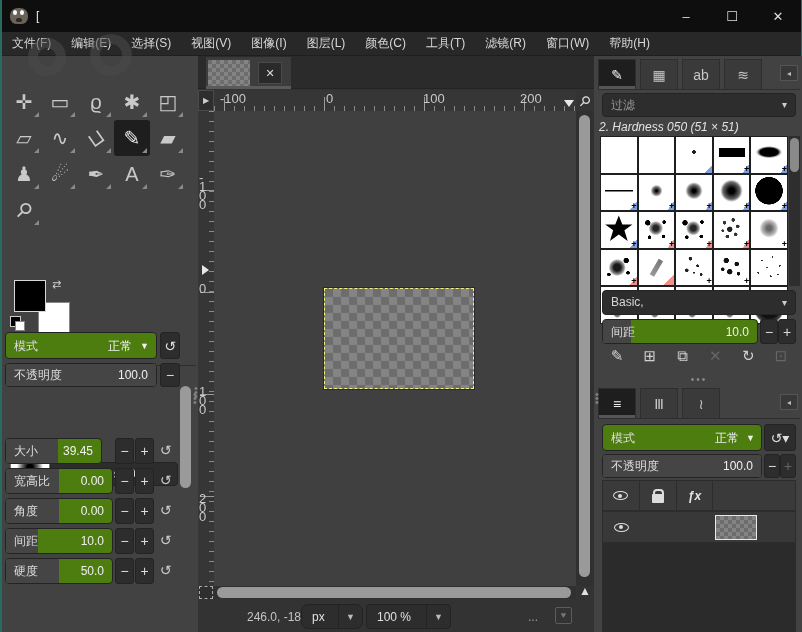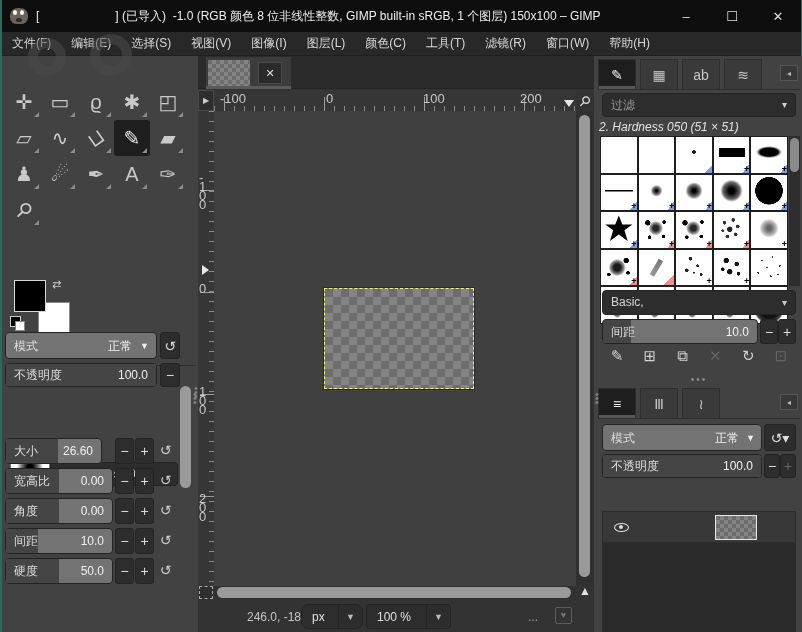--- a/index.html
+++ b/index.html
@@ -47,21 +47,21 @@
   #mini { position:absolute; left:0; top:38px; width:11px; height:11px; border:1px solid #ccc; background:#000; }
   #mini:after { content:""; position:absolute; left:4px; top:4px; width:8px; height:8px; background:#fff; border:1px solid #888; }
   
   #tb-tabs { position:absolute; left:2px; top:276px; width:192px; height:34px; display:flex; align-items:flex-end; gap:2px;
     border-bottom:1px solid #2e2e2e; }
   .mini-menu { margin-left:auto; width:18px; height:16px; margin-bottom:8px; border:1px solid #555; color:#bbb;
     font-size:8px; display:flex; align-items:center; justify-content:center; background:#383838; }
 
   
   #opt-title { position:absolute; left:5px; top:313px; color:#e0e0e0; font-size:12px; font-weight:bold; }
-  .row-box { position:absolute; background:#737373; border:1px solid #232323; border-radius:4px;
+  .row-box { position:absolute; background:#4d7c0f; border:1px solid #232323; border-radius:4px;
     color:#ddd; font-size:12px; overflow:hidden; }
   .fill { position:absolute; left:0; top:0; bottom:0; background:#454545; }
   .row-lab { position:absolute; left:8px; top:50%; transform:translateY(-50%); z-index:2; }
   .row-val { position:absolute; right:8px; top:50%; transform:translateY(-50%); z-index:2; color:#f0f0f0; }
   .sq-btn { position:absolute; width:19px; height:26px; background:#2d2d2d; border:1px solid #232323;
     color:#ddd; font-size:14px; display:flex; align-items:center; justify-content:center; border-radius:3px; }
   .reset-btn { position:absolute; width:19px; height:24px; color:#ccc; font-size:14px;
     display:flex; align-items:center; justify-content:center; }
   #opt-scroll { position:absolute; left:178px; top:330px; width:11px; height:102px; background:#9a9a9a; border-radius:6px; }
   .grip { position:absolute; color:#808080; font-size:11px; letter-spacing:0; line-height:4px; width:4px; word-break:break-all; }
@@ -215,21 +215,20 @@
 </style>
 </head>
 <body>
 
 <div id="win">
 
   <div id="titlebar">
     <div id="wilber"></div>
     <span class="title-txt">[</span>
     <span id="title-gap"></span>
-    <span class="title-txt">] (已导入)  -1.0 (RGB 颜色 8 位非线性整数, GIMP built-in sRGB, 1 个图层) 150x100 – GIMP</span>
     <div id="winbtns">
       <div class="winbtn">–</div>
       <div class="winbtn">☐</div>
       <div class="winbtn">✕</div>
     </div>
   </div>
 
   <div id="menubar">
       <div class="menu-item">文件(F)</div>
       <div class="menu-item">编辑(E)</div>
@@ -302,21 +301,21 @@
 
     <div id="brush-thumb">
         <i></i>
       </div>
     <div id="brush-lab">笔刷</div>
     <div id="brush-name">2. Hardness 050</div>
 
     <div class="row-box" style="left:3px; top:382px; width:97px; height:26px;">
       <span class="fill" style="width: 55%;"></span>
       <span class="row-lab">大小</span>
-      <span class="row-val">26.60</span>
+      <span class="row-val">39.45</span>
     </div>
     <div class="sq-btn" style="left:113px; top:382px;">
         <span>−</span>
       </div>
     <div class="sq-btn" style="left:133px; top:382px;">
         <span>+</span>
       </div>
     <div class="reset-btn" style="left:154px; top:382px;">
         <span>↺</span>
       </div>
@@ -522,20 +521,32 @@
       <span class="row-lab">不透明度</span>
       <span class="row-val">100.0</span>
     </div>
     <div class="sq-btn" style="left:170px; top:398px; width:16px; height:24px;">
         <span>−</span>
       </div>
     <div class="sq-btn" style="left:186px; top:398px; width:16px; height:24px; color:#666;">
         <span>+</span>
       </div>
 
+    <div class="hdr-row">
+      <div class="hdr-cell">
+          <div class="eye"></div>
+        </div>
+      <div class="hdr-cell">
+          <div class="lock"></div>
+        </div>
+      <div class="hdr-cell">
+          <div class="fx">ƒx</div>
+        </div>
+      <div class="hdr-cell" style="width:82px; border-right:none;"></div>
+    </div>
     <div id="layer-list">
       <div id="layer-row">
         <div class="eye"></div>
         <div id="layer-thumb" class="checker" style="background-size:8px 8px;"></div>
       </div>
     </div>
 
   </div>
   <div class="grip divider-grip" style="left:593px; top:392px;">•••</div>
 

